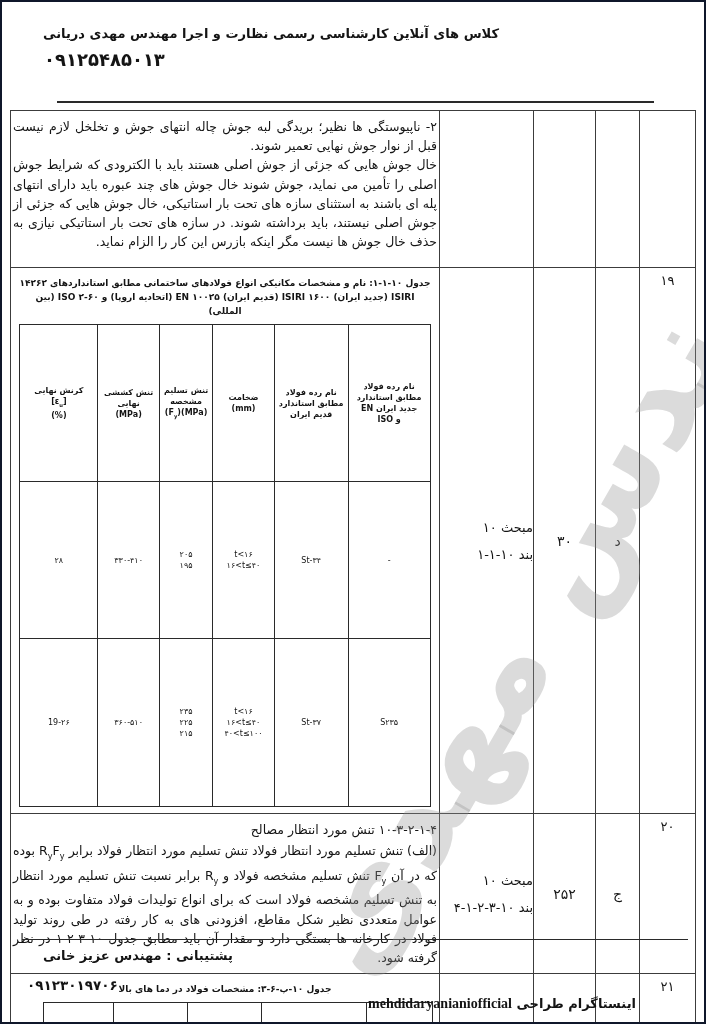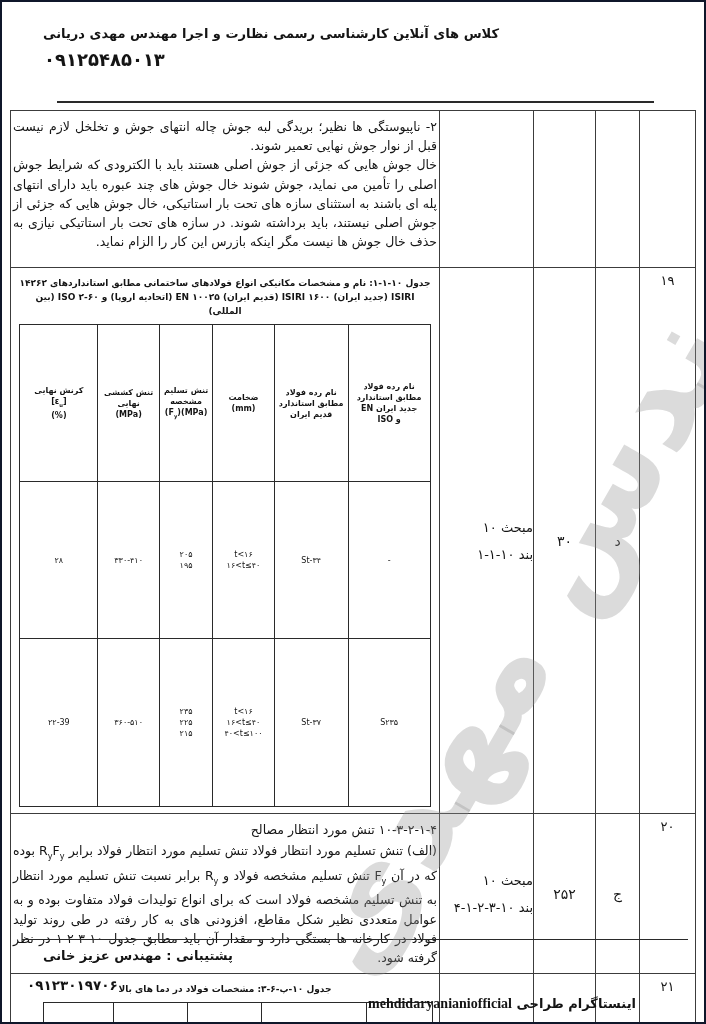--- a/index.html
+++ b/index.html
@@ -117,21 +117,21 @@
                   <td dir="ltr">۲۰۵<br>۱۹۵</td>
                   <td dir="ltr">۳۳۰-۴۱۰</td>
                   <td dir="ltr">۲۸</td>
                 </tr>
                 <tr>
                   <td dir="ltr">S۲۳۵</td>
                   <td dir="ltr">St-۳۷</td>
                   <td dir="ltr">t&lt;۱۶<br>۱۶&lt;t≤۴۰<br>۴۰&lt;t≤۱۰۰</td>
                   <td dir="ltr">۲۳۵<br>۲۲۵<br>۲۱۵</td>
                   <td dir="ltr">۳۶۰-۵۱۰</td>
-                  <td dir="ltr">۲۲-39</td>
+                  <td dir="ltr">19-۲۶</td>
                 </tr>
               </tbody>
             </table>
       </td>
     </tr>
 
     <tr>
       <td class="c-num">۲۰</td>
       <td class="c-ans">ج</td>
       <td class="c-page">۲۵۲</td>

